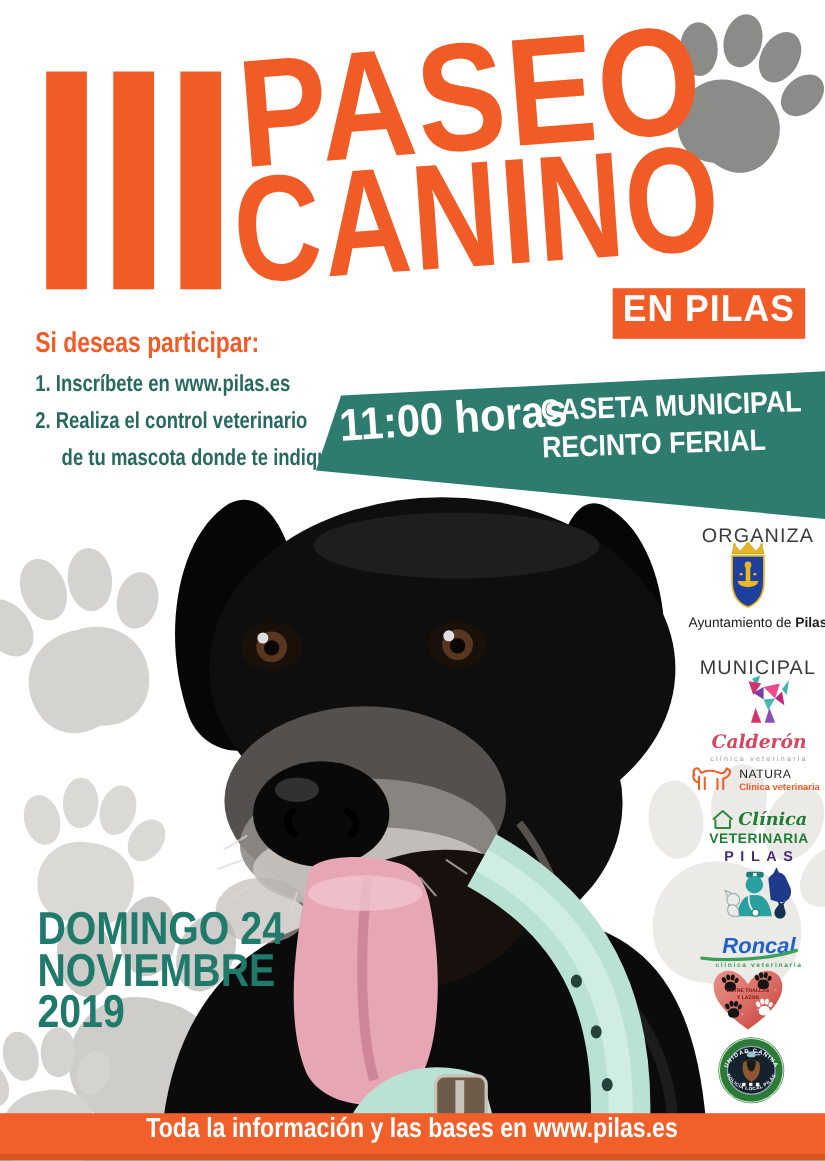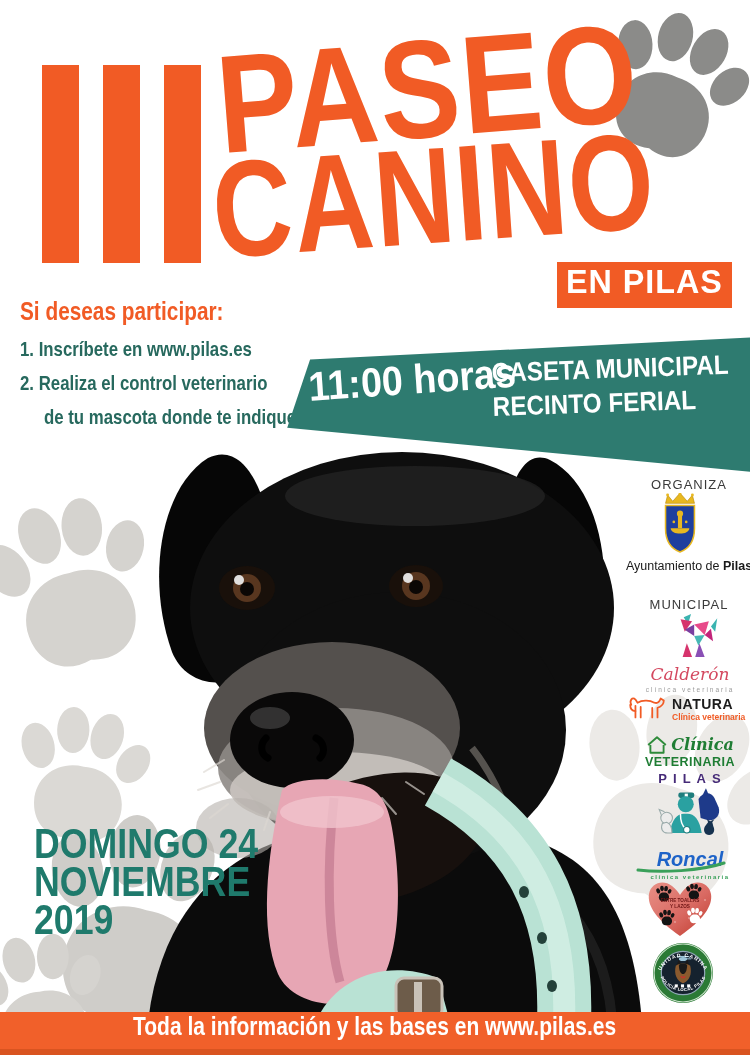--- a/index.html
+++ b/index.html
@@ -19,47 +19,47 @@
   
   .bars{position:absolute;left:42px;top:65px;display:flex;gap:24px;z-index:2;}
   .bars i{display:block;width:37px;height:198px;background:#F15B25;}
   .t{position:absolute;color:#F15B25;font-weight:900;line-height:1;z-index:2;letter-spacing:2px;}
   .paseo{left:212px;top:36px;font-size:134px;transform:rotate(-4.5deg) scale(.9,1.04);transform-origin:0 0;}
   .canino{left:208px;top:143px;font-size:134px;transform:rotate(-4deg) scale(.82,1.02);transform-origin:0 0;}
   .enpilas{position:absolute;left:557px;top:262px;width:175px;height:46px;background:#F15B25;z-index:2;
     display:flex;align-items:flex-start;justify-content:center;color:#fff;font-weight:900;font-size:34px;letter-spacing:1px;transform:none;}
   .enpilas span{display:block;transform:scaleX(.95);white-space:nowrap;}
   
-  .participate{position:absolute;left:20px;top:296px;z-index:2;}
+  .participate{position:absolute;left:32px;top:296px;z-index:2;}
   .p-head{color:#F15B25;font-weight:800;font-size:26px;transform:scaleX(.8);transform-origin:0 0;white-space:nowrap;}
   .p-item{color:#27695E;font-weight:700;font-size:21px;margin-top:10px;transform:scaleX(.8);transform-origin:0 0;white-space:nowrap;}
   .p-item.indent{margin-left:24px;}
   
   .banner{position:absolute;left:283px;top:334px;width:467px;height:142px;background:#2E7B70;z-index:2;
     clip-path:polygon(5.8% 18%,100% 2.5%,100% 97%,0.9% 66%);}
   .banner .time{position:absolute;left:24px;top:30px;color:#fff;font-weight:800;font-size:41px;
     transform:rotate(-4deg) scaleX(.92);transform-origin:0 0;white-space:nowrap;}
   .banner .place{position:absolute;left:208px;top:22px;color:#fff;font-weight:800;font-size:27px;line-height:34px;
     transform:rotate(-2deg) scaleX(.9);transform-origin:0 0;white-space:nowrap;}
   
   .dog{position:absolute;left:120px;top:430px;z-index:1;}
   
   .rc{position:absolute;z-index:2;text-align:center;}
-  .org-label,.colab-label{left:628px;width:122px;font-size:13px;color:#3a3a3a;letter-spacing:1px;font-weight:400;}
+  .org-label,.colab-label{left:628px;width:122px;font-size:18px;color:#3a3a3a;letter-spacing:1px;font-weight:400;}
   .org-label{top:477px;}
   .crest{left:659px;top:493px;}
   .org-name{left:608px;top:559px;width:162px;font-size:12.5px;color:#1a1a1a;white-space:nowrap;}
   .org-name b{font-weight:800;}
   .colab-label{top:597px;}
   .lg-calderon{left:629px;top:614px;width:122px;}
-  .lg-calderon .nm{font-family:"DejaVu Serif",serif;font-style:italic;font-weight:400;font-size:17px;color:#D4485F;margin-top:2px;}
+  .lg-calderon .nm{font-family:"DejaVu Serif",serif;font-style:italic;font-weight:700;font-size:17px;color:#D4485F;margin-top:2px;}
   .lg-calderon .sub{font-size:6.5px;letter-spacing:2px;color:#9a9a9a;margin-top:2px;}
   .lg-natura{left:626px;top:692px;width:126px;display:flex;align-items:center;gap:4px;}
   .lg-natura .tx{text-align:left;}
-  .lg-natura .nm{font-size:14px;font-weight:700;color:#1c1c1c;letter-spacing:.5px;}
+  .lg-natura .nm{font-size:11px;font-weight:400;color:#1c1c1c;letter-spacing:.5px;}
   .lg-natura .sub{font-size:8.5px;font-weight:700;color:#F15B25;}
   .lg-cvp{left:630px;top:735px;width:120px;}
   .lg-cvp .row{display:flex;align-items:center;justify-content:center;gap:3px;}
   .lg-cvp .nm1{font-family:"DejaVu Serif",serif;font-style:italic;font-weight:700;font-size:16px;color:#1F7D34;}
   .lg-cvp .nm2{font-size:12.5px;font-weight:800;color:#1F7D34;letter-spacing:.5px;margin-top:1px;}
   .lg-cvp .nm3{font-size:13px;font-weight:800;color:#462B78;letter-spacing:6px;margin-top:2px;margin-left:5px;}
   .lg-roncal{left:630px;top:788px;width:120px;}
   .lg-roncal .nm{position:relative;font-size:20px;font-weight:900;font-style:italic;color:#1E63C8;margin-top:-2px;}
   .lg-roncal .nm svg{position:absolute;left:6px;top:13px;}
   .lg-roncal .sub{font-size:6px;letter-spacing:1.5px;color:#3AA05A;font-weight:700;margin-top:3px;}

